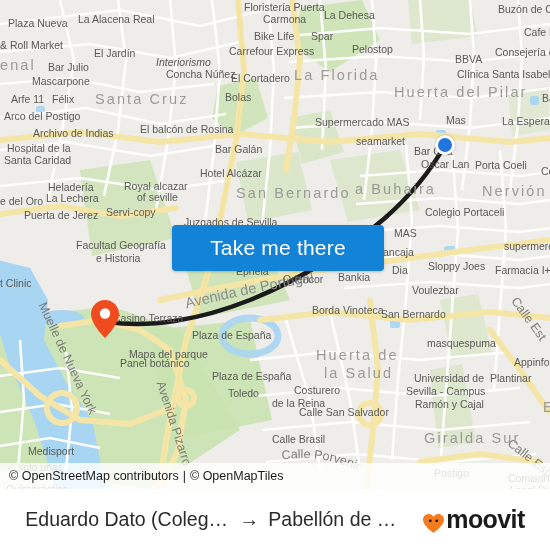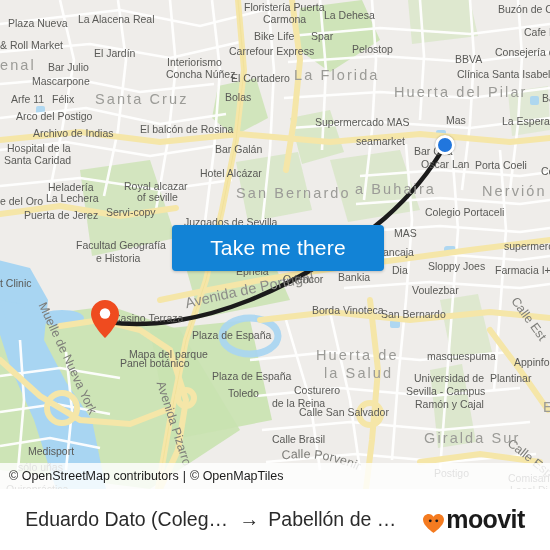--- a/index.html
+++ b/index.html
@@ -306,21 +306,21 @@
     <div id="map-labels">
         <div class="lbl poi" style="left: 8px; top: 18px;">Plaza Nueva</div>
         <div class="lbl poi" style="left: 78px; top: 14px;">La Alacena Real</div>
         <div class="lbl poi" style="left: 0px; top: 40px;">&amp; Roll Market</div>
         <div class="lbl poi" style="left: 78px; top: 48px; padding-left: 16px;">El Jardín</div>
         <div class="lbl poi" style="left: 48px; top: 62px;">Bar Julio</div>
         <div class="lbl district" style="left: 0px; top: 58px;">enal</div>
         <div class="lbl poi" style="left: 32px; top: 76px;">Mascarpone</div>
         <div class="lbl poi" style="left: 11px; top: 94px;">Arfe 11</div>
         <div class="lbl poi" style="left: 52px; top: 94px;">Félix</div>
-        <div class="lbl poi" style="left: 16px; top: 111px; text-align: center;">Arco del Postigo</div>
+        <div class="lbl poi" style="left: 4px; top: 111px; text-align: center;">Arco del Postigo</div>
         <div class="lbl district" style="left: 95px; top: 92px;">Santa Cruz</div>
         <div class="lbl poi" style="left: 33px; top: 128px;">Archivo de Indias</div>
         <div class="lbl poi" style="left: 7px; top: 143px;">Hospital de la</div>
         <div class="lbl poi" style="left: 4px; top: 155px;">Santa Caridad</div>
         <div class="lbl poi" style="left: 48px; top: 182px; text-align: center;">Heladería</div>
         <div class="lbl poi" style="left: 46px; top: 193px;">La Lechera</div>
         <div class="lbl poi" style="left: 0px; top: 196px;">e del Oro</div>
         <div class="lbl poi" style="left: 24px; top: 210px;">Puerta de Jerez</div>
         <div class="lbl poi" style="left: 106px; top: 207px;">Servi-copy</div>
         <div class="lbl poi" style="left: 124px; top: 181px;">Royal alcazar</div>
@@ -328,21 +328,21 @@
         <div class="lbl poi" style="left: 76px; top: 240px;">Facultad Geografía</div>
         <div class="lbl poi" style="left: 96px; top: 253px;">e Historia</div>
         <div class="lbl poi" style="left: 0px; top: 278px;">t Clinic</div>
         <div class="lbl poi" style="left: 244px; top: 2px;">Floristería Puerta</div>
         <div class="lbl poi" style="left: 263px; top: 14px;">Carmona</div>
         <div class="lbl poi" style="left: 324px; top: 10px;">La Dehesa</div>
         <div class="lbl poi" style="left: 254px; top: 31px;">Bike Life</div>
         <div class="lbl poi" style="left: 311px; top: 31px;">Spar</div>
         <div class="lbl poi" style="left: 352px; top: 44px;">Pelostop</div>
         <div class="lbl poi" style="left: 229px; top: 46px;">Carrefour Express</div>
-        <div class="lbl poi" style="left: 167px; top: 57px;">Interiorismo</div>
+        <div class="lbl poi" style="left: 156px; top: 57px; font-style: italic;">Interiorismo</div>
         <div class="lbl poi" style="left: 166px; top: 69px;">Concha Núñez</div>
         <div class="lbl poi" style="left: 231px; top: 73px;">El Cortadero</div>
         <div class="lbl district" style="left: 294px; top: 68px;">La Florida</div>
         <div class="lbl poi" style="left: 225px; top: 92px;">Bolas</div>
         <div class="lbl poi" style="left: 140px; top: 124px;">El balcón de Rosina</div>
         <div class="lbl poi" style="left: 215px; top: 144px;">Bar Galán</div>
         <div class="lbl poi" style="left: 200px; top: 168px;">Hotel Alcázar</div>
         <div class="lbl district" style="left: 236px; top: 186px;">San Bernardo</div>
         <div class="lbl poi" style="left: 184px; top: 217px;">Juzgados de Sevilla</div>
         <div class="lbl poi" style="left: 315px; top: 117px;">Supermercado MAS</div>
@@ -382,21 +382,21 @@
         <div class="lbl poi" style="left: 212px; top: 371px;">Plaza de España</div>
         <div class="lbl poi" style="left: 228px; top: 388px;">Toledo</div>
         <div class="lbl poi" style="left: 294px; top: 385px; text-align: right;">Costurero</div>
         <div class="lbl poi" style="left: 272px; top: 398px;">de la Reina</div>
         <div class="lbl poi" style="left: 28px; top: 446px;">Medisport</div>
         <div class="lbl district" style="left: 316px; top: 348px;">Huerta de</div>
         <div class="lbl district" style="left: 324px; top: 366px;">la Salud</div>
         <div class="lbl poi" style="left: 414px; top: 373px;">Universidad de</div>
         <div class="lbl poi" style="left: 406px; top: 386px;">Sevilla - Campus</div>
         <div class="lbl poi" style="left: 415px; top: 399px;">Ramón y Cajal</div>
-        <div class="lbl poi" style="left: 427px; top: 351px;">masquespuma</div>
+        <div class="lbl poi" style="left: 427px; top: 338px;">masquespuma</div>
         <div class="lbl poi" style="left: 490px; top: 373px;">Plantinar</div>
         <div class="lbl poi" style="left: 514px; top: 357px;">Appinfon</div>
         <div class="lbl district" style="left: 424px; top: 431px;">Giralda Sur</div>
         <div class="lbl poi" style="left: 299px; top: 407px;">Calle San Salvador</div>
         <div class="lbl poi" style="left: 272px; top: 434px;">Calle Brasil</div>
         <div class="lbl poi" style="left: 434px; top: 468px;">Postigo</div>
         <div class="lbl poi" style="left: 508px; top: 473px;">Comisaría</div>
         <div class="lbl poi" style="left: 510px; top: 485px;">Local Di</div>
         <div class="lbl poi" style="left: 18px; top: 462px;">sólo uñas</div>
         <div class="lbl poi" style="left: 6px; top: 484px;">Quiropráctica</div>

